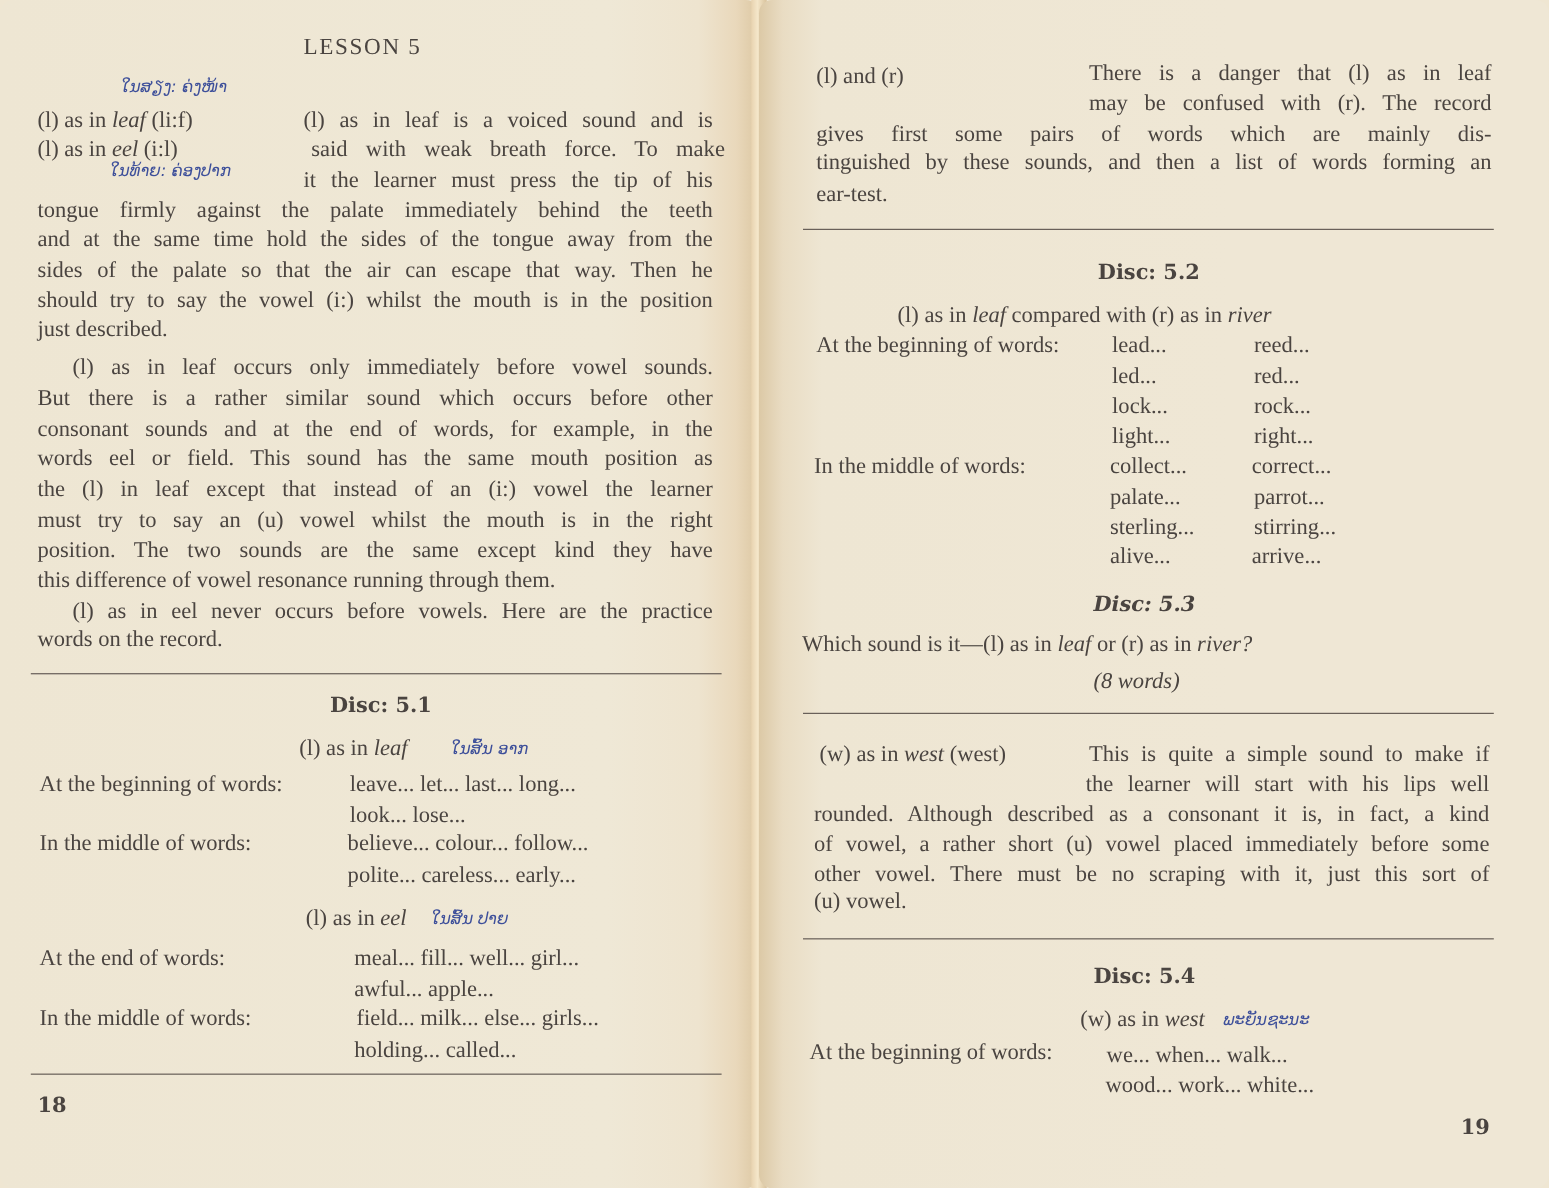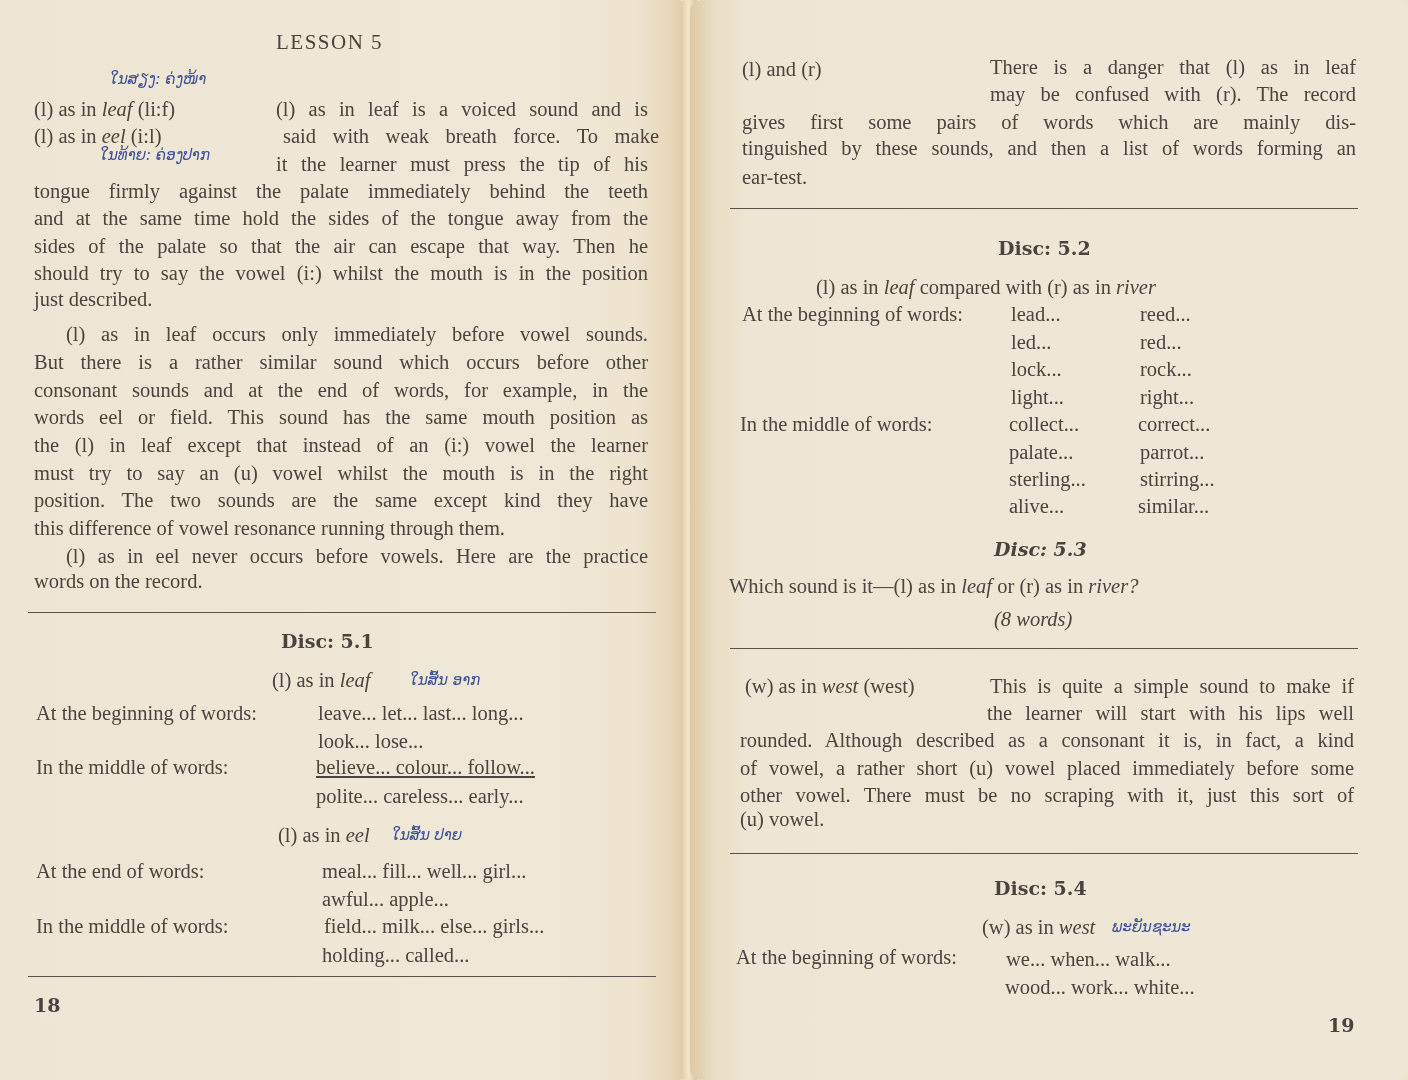--- a/index.html
+++ b/index.html
@@ -60,29 +60,29 @@
   <div class="abs txt just" style="left:34px;top:432px;width:614px;">the (l) in leaf except that instead of an (i:) vowel the learner</div>
   <div class="abs txt just" style="left:34px;top:460px;width:614px;">must try to say an (u) vowel whilst the mouth is in the right</div>
   <div class="abs txt just" style="left:34px;top:487px;width:614px;">position.  The two sounds are the same except kind they have</div>
   <div class="abs txt" style="left:34px;top:515px;">this difference of vowel resonance running through them.</div>
 
   <div class="abs txt just" style="left:66px;top:543px;width:582px;">(l) as in eel never occurs before vowels.  Here are the practice</div>
   <div class="abs txt" style="left:34px;top:568px;">words on the record.</div>
 
   <div class="rule" style="left:28px;top:612px;width:628px;"></div>
 
-  <div class="abs disc" style="left:281px;top:630px;">Disc: 5.1</div>
+  <div class="abs disc" style="left:300px;top:630px;">Disc: 5.1</div>
   <div class="abs txt" style="left:272px;top:667px;"><span>(l)  as in </span><i>leaf</i></div>
   <div class="hand" style="left:410px;top:671px;">ໃນສົ້ນ ອາກ</div>
 
   <div class="abs txt" style="left:36px;top:700px;">At the beginning of words:</div>
   <div class="abs txt" style="left:318px;top:700px;">leave... let... last... long...</div>
   <div class="abs txt" style="left:318px;top:728px;">look... lose...</div>
   <div class="abs txt" style="left:36px;top:754px;">In the middle of words:</div>
-  <div class="abs txt" style="left:316px;top:754px;text-decoration:underline;">believe... colour... follow...</div>
+  <div class="abs txt" style="left:316px;top:754px;">believe... colour... follow...</div>
   <div class="abs txt" style="left:316px;top:783px;">polite... careless... early...</div>
 
   <div class="abs txt" style="left:278px;top:822px;"><span>(l)  as in </span><i>eel</i></div>
   <div class="hand" style="left:392px;top:826px;">ໃນສົ້ນ ປາຍ</div>
 
   <div class="abs txt" style="left:36px;top:858px;">At the end of words:</div>
   <div class="abs txt" style="left:322px;top:858px;">meal... fill... well... girl...</div>
   <div class="abs txt" style="left:322px;top:886px;">awful... apple...</div>
   <div class="abs txt" style="left:36px;top:913px;">In the middle of words:</div>
   <div class="abs txt" style="left:324px;top:913px;">field... milk... else... girls...</div>
@@ -117,21 +117,21 @@
   <div class="abs txt" style="left:321px;top:384px;">light...</div>
   <div class="abs txt" style="left:450px;top:384px;">right...</div>
   <div class="abs txt" style="left:50px;top:411px;">In the middle of words:</div>
   <div class="abs txt" style="left:319px;top:411px;">collect...</div>
   <div class="abs txt" style="left:448px;top:411px;">correct...</div>
   <div class="abs txt" style="left:319px;top:439px;">palate...</div>
   <div class="abs txt" style="left:450px;top:439px;">parrot...</div>
   <div class="abs txt" style="left:319px;top:466px;">sterling...</div>
   <div class="abs txt" style="left:450px;top:466px;">stirring...</div>
   <div class="abs txt" style="left:319px;top:493px;">alive...</div>
-  <div class="abs txt" style="left:448px;top:493px;">similar...</div>
+  <div class="abs txt" style="left:448px;top:493px;">arrive...</div>
 
   <div class="abs disc" style="left:304px;top:538px;font-style:italic;">Disc: 5.3</div>
   <div class="abs txt" style="left:39px;top:573px;"><span>Which sound is it—(l) as in </span><i>leaf</i><span> or (r) as in </span><i>river?</i></div>
   <div class="abs txt it" style="left:304px;top:606px;text-align:right;">(8 words)</div>
 
   <div class="rule" style="left:40px;top:648px;width:628px;"></div>
 
   <div class="abs txt" style="left:55px;top:673px;"><span>(w)  as in </span><i>west</i><span> (west)</span></div>
   <div class="abs txt just" style="left:300px;top:673px;width:364px;">This is quite a simple sound to make if</div>
   <div class="abs txt just" style="left:297px;top:700px;width:367px;">the learner will start with his lips well</div>

